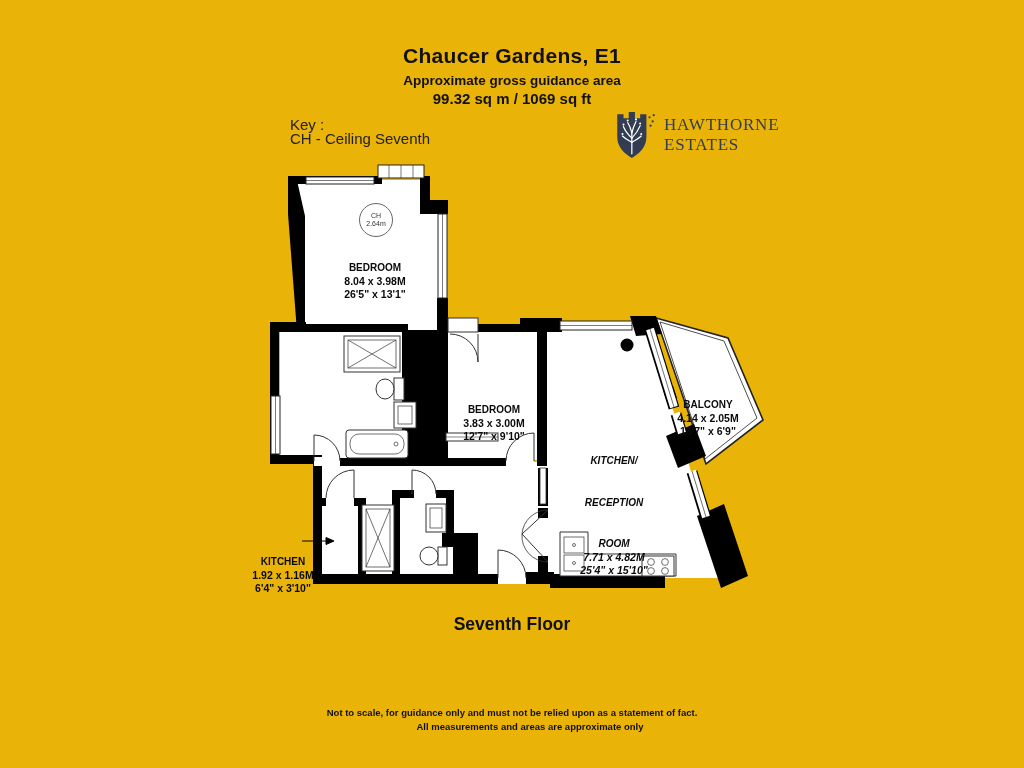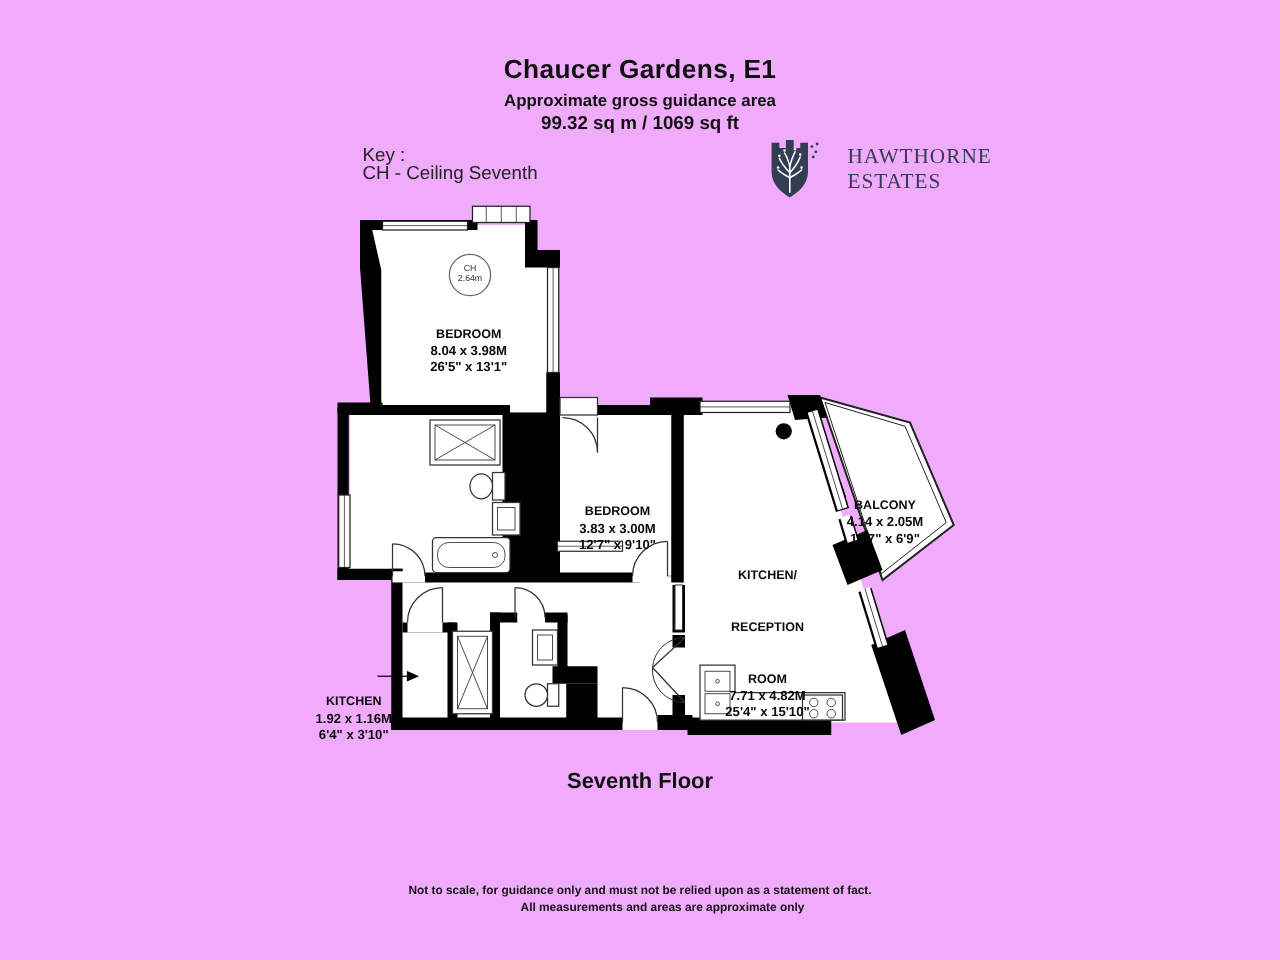--- a/index.html
+++ b/index.html
@@ -1,23 +1,23 @@
 <!DOCTYPE html>
 <html><head>
 <meta charset="utf-8">
 <style>
   html,body{margin:0;padding:0;background:#fff;}
-  #page{position:relative;width:1024px;height:768px;background:#f0abfc;overflow:hidden;
+  #page{position:relative;width:1024px;height:768px;background:#eab308;overflow:hidden;
         font-family:"Liberation Sans","DejaVu Sans",sans-serif;color:#111;}
   .center{position:absolute;left:0;right:0;text-align:center;}
   #title{top:44px;font-size:21px;font-weight:bold;letter-spacing:.3px;}
   #subtitle{top:73px;font-size:13.5px;font-weight:bold;}
   #area{top:90px;font-size:15px;font-weight:bold;}
   #keyblock{position:absolute;left:290px;top:118px;font-size:15px;line-height:14px;color:#222;}
-  #logo{position:absolute;left:615px;top:110px;display:flex;align-items:center;gap:21px;}
+  #logo{position:absolute;left:615px;top:110px;display:flex;align-items:center;gap:7px;}
   #logoname{font-family:"Liberation Serif","DejaVu Serif",serif;font-size:17px;line-height:20px;
             letter-spacing:.8px;color:#333d52;}
   .lbl{position:absolute;transform:translateX(-50%);text-align:center;font-weight:bold;
        color:#0a0a0a;white-space:nowrap;font-size:10.5px;line-height:13.5px;}
   .lbl .rname{font-size:10px;margin-top:28px;}
   #chcircle{position:absolute;left:359px;top:203px;width:32px;height:32px;border:1px solid #666;
             border-radius:50%;display:flex;flex-direction:column;align-items:center;justify-content:center;
             font-size:7px;line-height:8px;color:#333;background:#fff;}
   #floorlabel{top:614px;font-size:17.5px;font-weight:bold;}
   .footer{font-size:9.5px;font-weight:bold;color:#111;}
@@ -257,21 +257,21 @@
     <div>8.04 x 3.98M</div>
     <div>26'5" x 13'1"</div>
   </div>
 
   <div class="lbl" style="left:494px;top:375px;">
     <div class="rname">BEDROOM</div>
     <div>3.83 x 3.00M</div>
     <div>12'7" x 9'10"</div>
   </div>
 
-  <div class="lbl" style="left:614px;top:426px;">
+  <div class="lbl" style="left:614px;top:426px;font-style:italic;">
     <div class="rname">KITCHEN/</div>
     <div class="rname">RECEPTION</div>
     <div class="rname">ROOM</div>
     <div>7.71 x 4.82M</div>
     <div>25'4" x 15'10"</div>
   </div>
 
   <div class="lbl" style="left:708px;top:370px;text-align:center;">
     <div class="rname">BALCONY</div>
     <div>4.14 x 2.05M</div>

